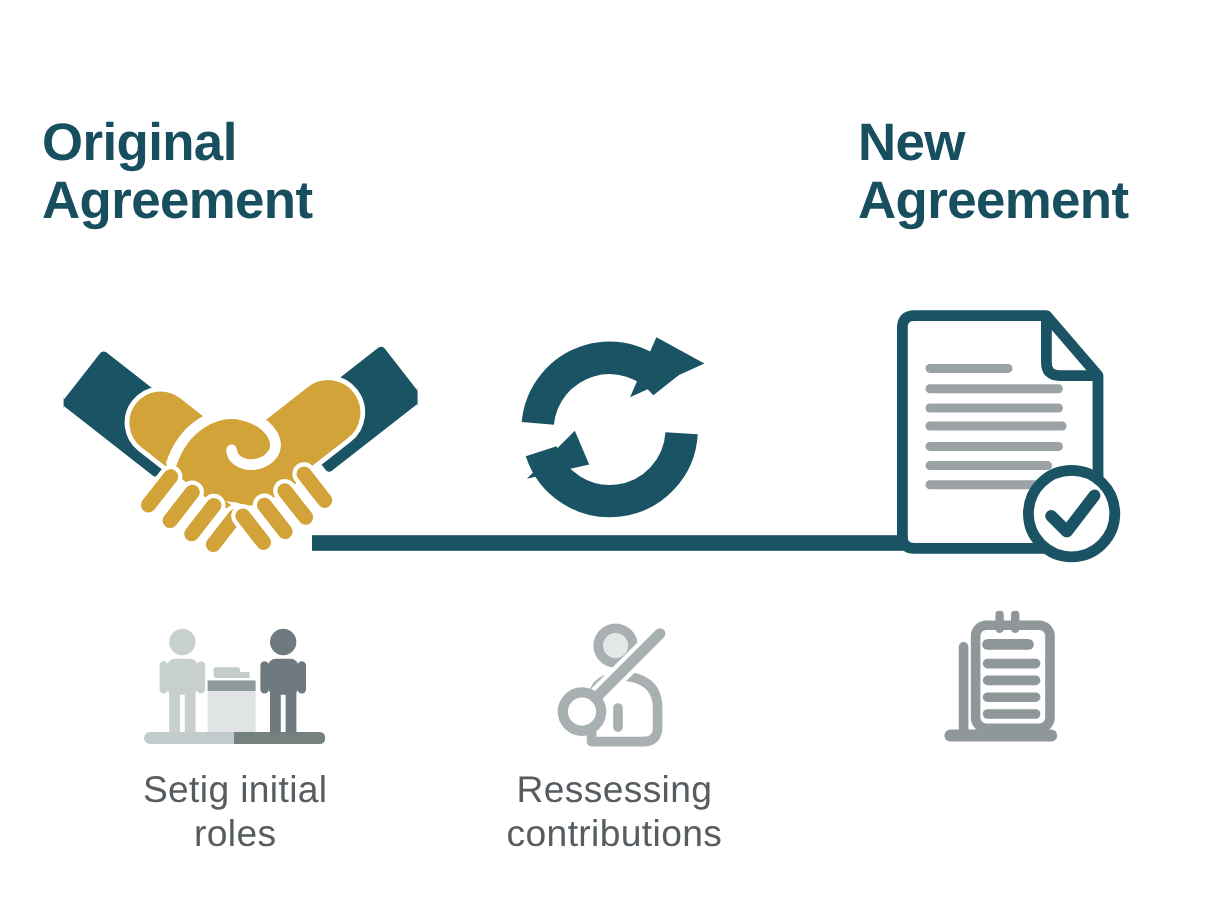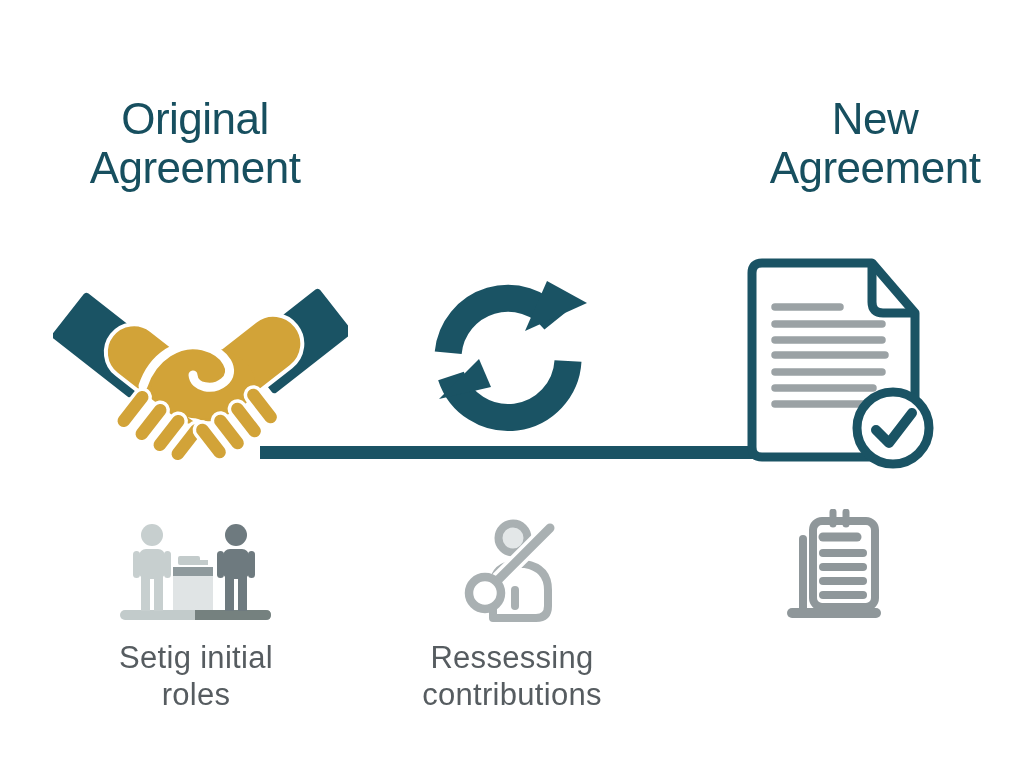--- a/index.html
+++ b/index.html
@@ -10,22 +10,22 @@
     --icon-teal:#1a5364;
     --gold:#d2a338;
     --caption-gray:#565c60;
     --g-light:#c7cfcf;
     --g-dark:#6e7a7f;
     --g-mid:#9ba2a5;
     --g-stroke:#a9b0b2;
     --g-pad:#8f979a;
   }
   .col-title{
-    position:absolute;top:94px;width:320px;text-align:center;
-    font-size:44px;font-weight:400;line-height:49px;color:var(--text-teal);
+    position:absolute;top:94px;width:320px;text-align:left;
+    font-size:44px;font-weight:700;line-height:49px;color:var(--text-teal);
     letter-spacing:-0.5px;
   }
   .col-caption{
     position:absolute;top:639px;width:320px;text-align:center;
     font-size:31px;font-weight:400;line-height:37px;color:var(--caption-gray);
     letter-spacing:0.3px;
   }
   .timeline{
     position:absolute;left:260px;top:446px;width:502px;height:13px;
     background:var(--icon-teal);z-index:1;

